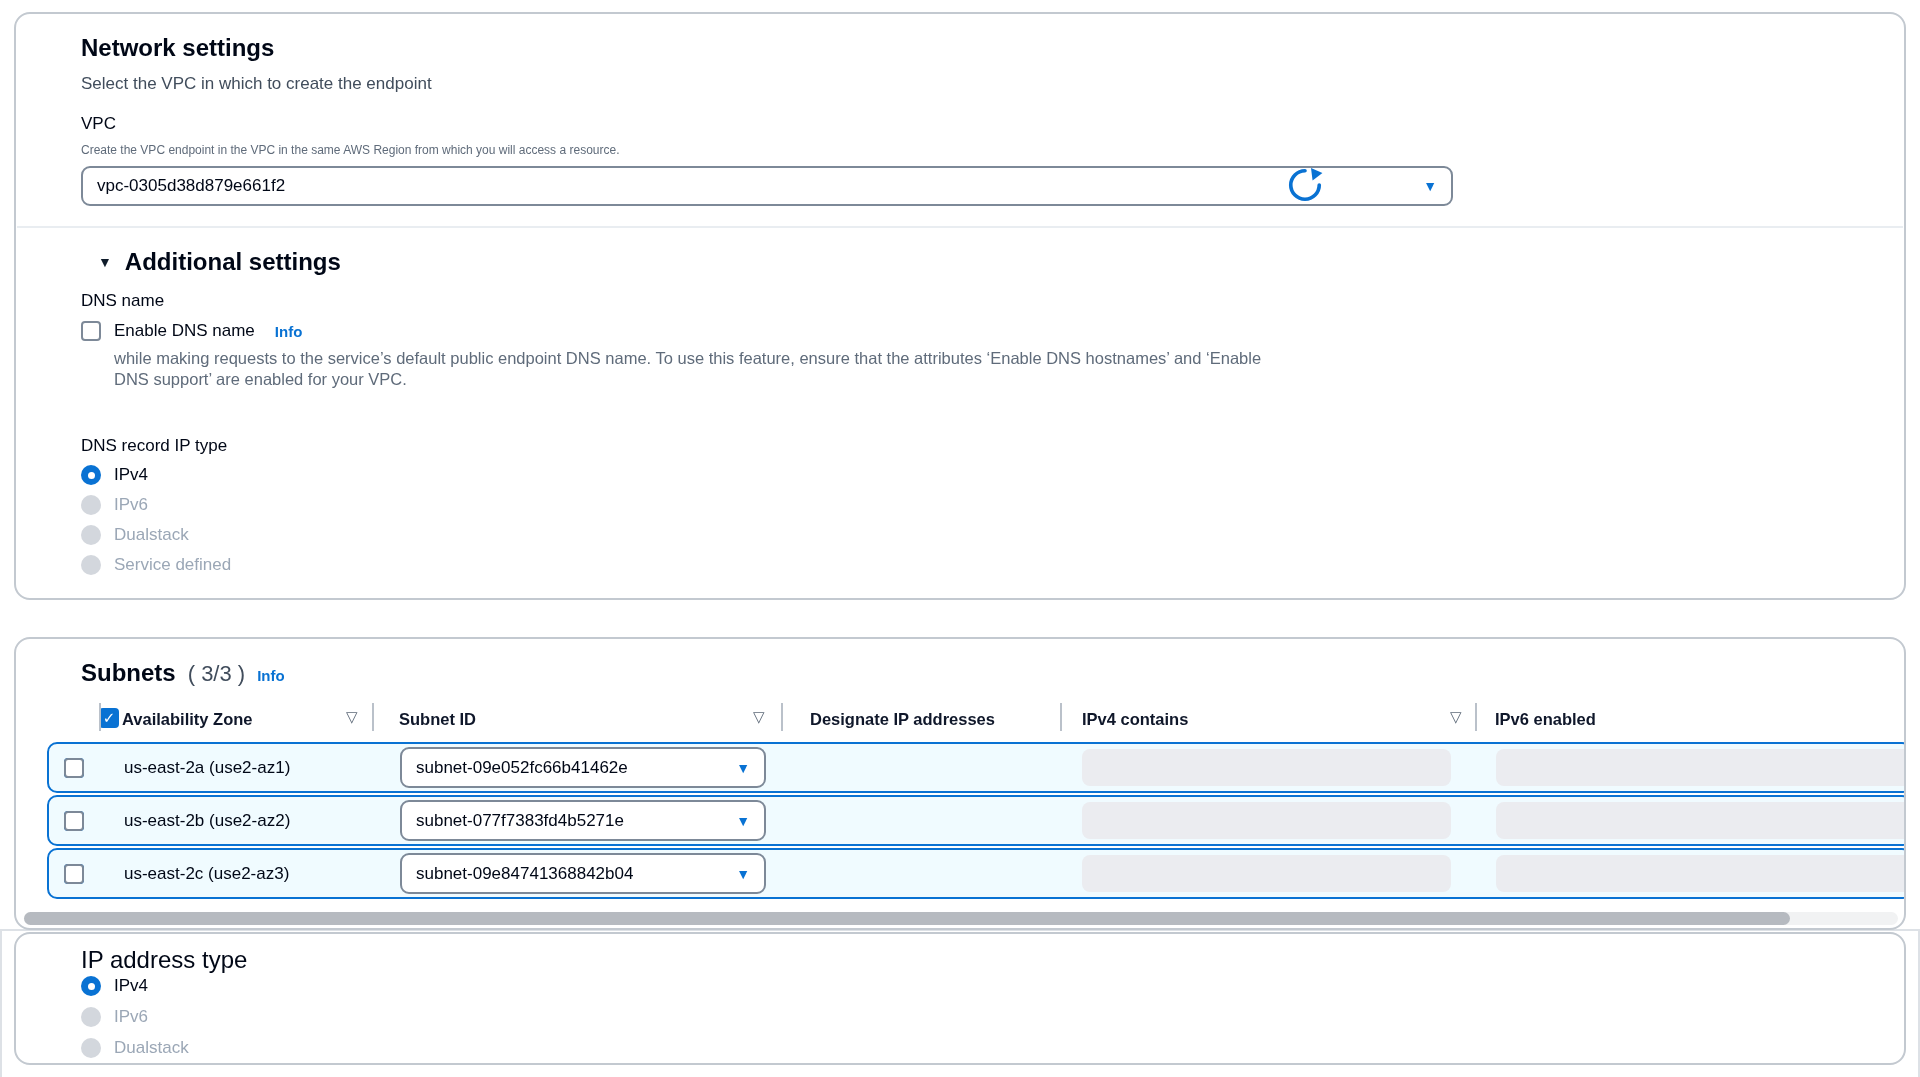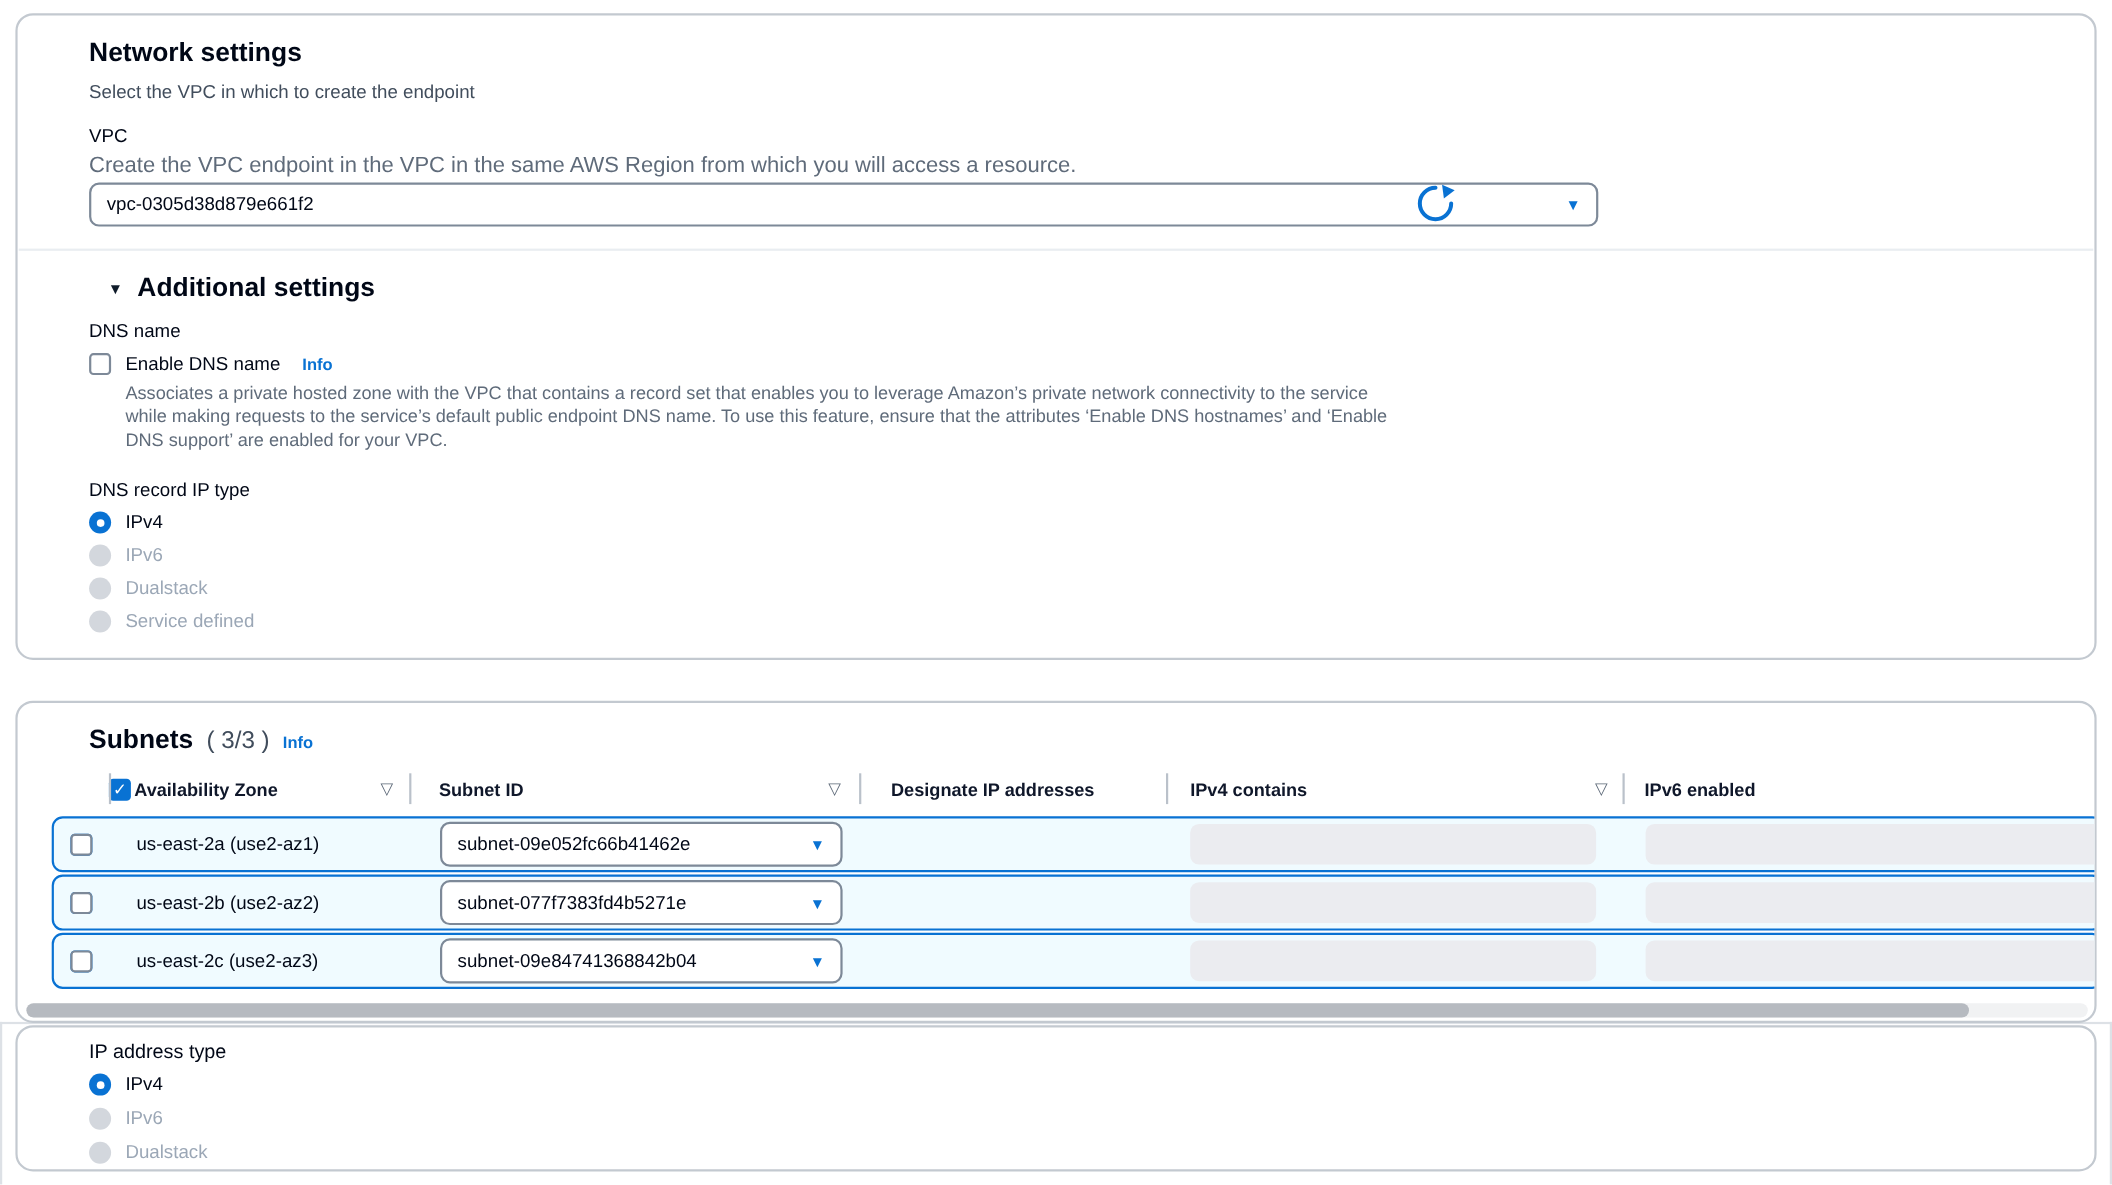--- a/index.html
+++ b/index.html
@@ -84,21 +84,21 @@
 
   <div class="hr-full"></div>
   <div class="v-edge" style="left:0;"></div>
   <div class="v-edge" style="left:1918px;"></div>
 
   <div class="card" id="card-network">
     <div class="abs card-title" style="left:28px; top:20px;">Network settings</div>
     <div class="abs card-sub" style="left:28px; top:60px;">Select the VPC in which to create the endpoint</div>
 
     <div class="abs field-label" style="left:28px; top:100px;">VPC</div>
-    <div class="abs helper" style="left:28px; top:126px; font-size:20px;">Create the VPC endpoint in the VPC in the same AWS Region from which you will access a resource.</div>
+    <div class="abs helper" style="left:28px; top:126px; font-size:12px;">Create the VPC endpoint in the VPC in the same AWS Region from which you will access a resource.</div>
 
     <div class="abs select" style="left:28px; top:152px; width:1372px; height:40px;">
       <span>vpc-0305d38d879e661f2</span>
       <span class="caret">▼</span>
     </div>
 
     <button class="refresh-btn">
       <span>
         <svg width="38" height="38" viewBox="0 0 24 24">
           <path d="M12 3 A 9 9 0 1 0 21 12" fill="none" stroke="#0972d3" stroke-width="2.3" stroke-linecap="round"></path>
@@ -116,21 +116,20 @@
 
     <div class="abs field-label" style="left:28px; top:277px;">DNS name</div>
 
     <div class="abs" style="left:28px; top:307px; display:flex; align-items:center; gap:13px;">
       <span class="cb unchecked"></span>
       <span style="font-size:17px;">Enable DNS name</span>
       <span class="info-link" style="margin-left:7px;">Info</span>
     </div>
 
     <div class="abs helper" style="left:61px; top:334px;">
-      <div>Associates a private hosted zone with the VPC that contains a record set that enables you to leverage Amazon’s private network connectivity to the service</div>
       <div>while making requests to the service’s default public endpoint DNS name. To use this feature, ensure that the attributes ‘Enable DNS hostnames’ and ‘Enable</div>
       <div>DNS support’ are enabled for your VPC.</div>
     </div>
 
     <div class="abs field-label" style="left:28px; top:422px;">DNS record IP type</div>
 
     <div class="abs" style="left:28px; top:451px;">
       <div class="radio-row">
         <span class="radio selected"></span>
         <span class="radio-label">IPv4</span>
@@ -207,21 +206,21 @@
       <div class="dis-input v4"></div>
       <div class="dis-input v6"></div>
     </div>
 
     <div class="scroll-track">
       <div class="scroll-thumb"></div>
     </div>
   </div>
 
   <div class="card" id="card-iptype">
-    <div class="abs field-label" style="left:28px; top:12px; font-size:18px;text-align:center;">IP address type</div>
+    <div class="abs field-label" style="left:28px; top:12px; font-size:24px;text-align:center;">IP address type</div>
     <div class="abs" style="left:28px; top:42px;">
       <div class="radio-row" style="margin-bottom:11px;">
         <span class="radio selected"></span>
         <span class="radio-label">IPv4</span>
       </div>
       <div class="radio-row" style="margin-bottom:11px;">
         <span class="radio disabled"></span>
         <span class="radio-label disabled">IPv6</span>
       </div>
       <div class="radio-row">

